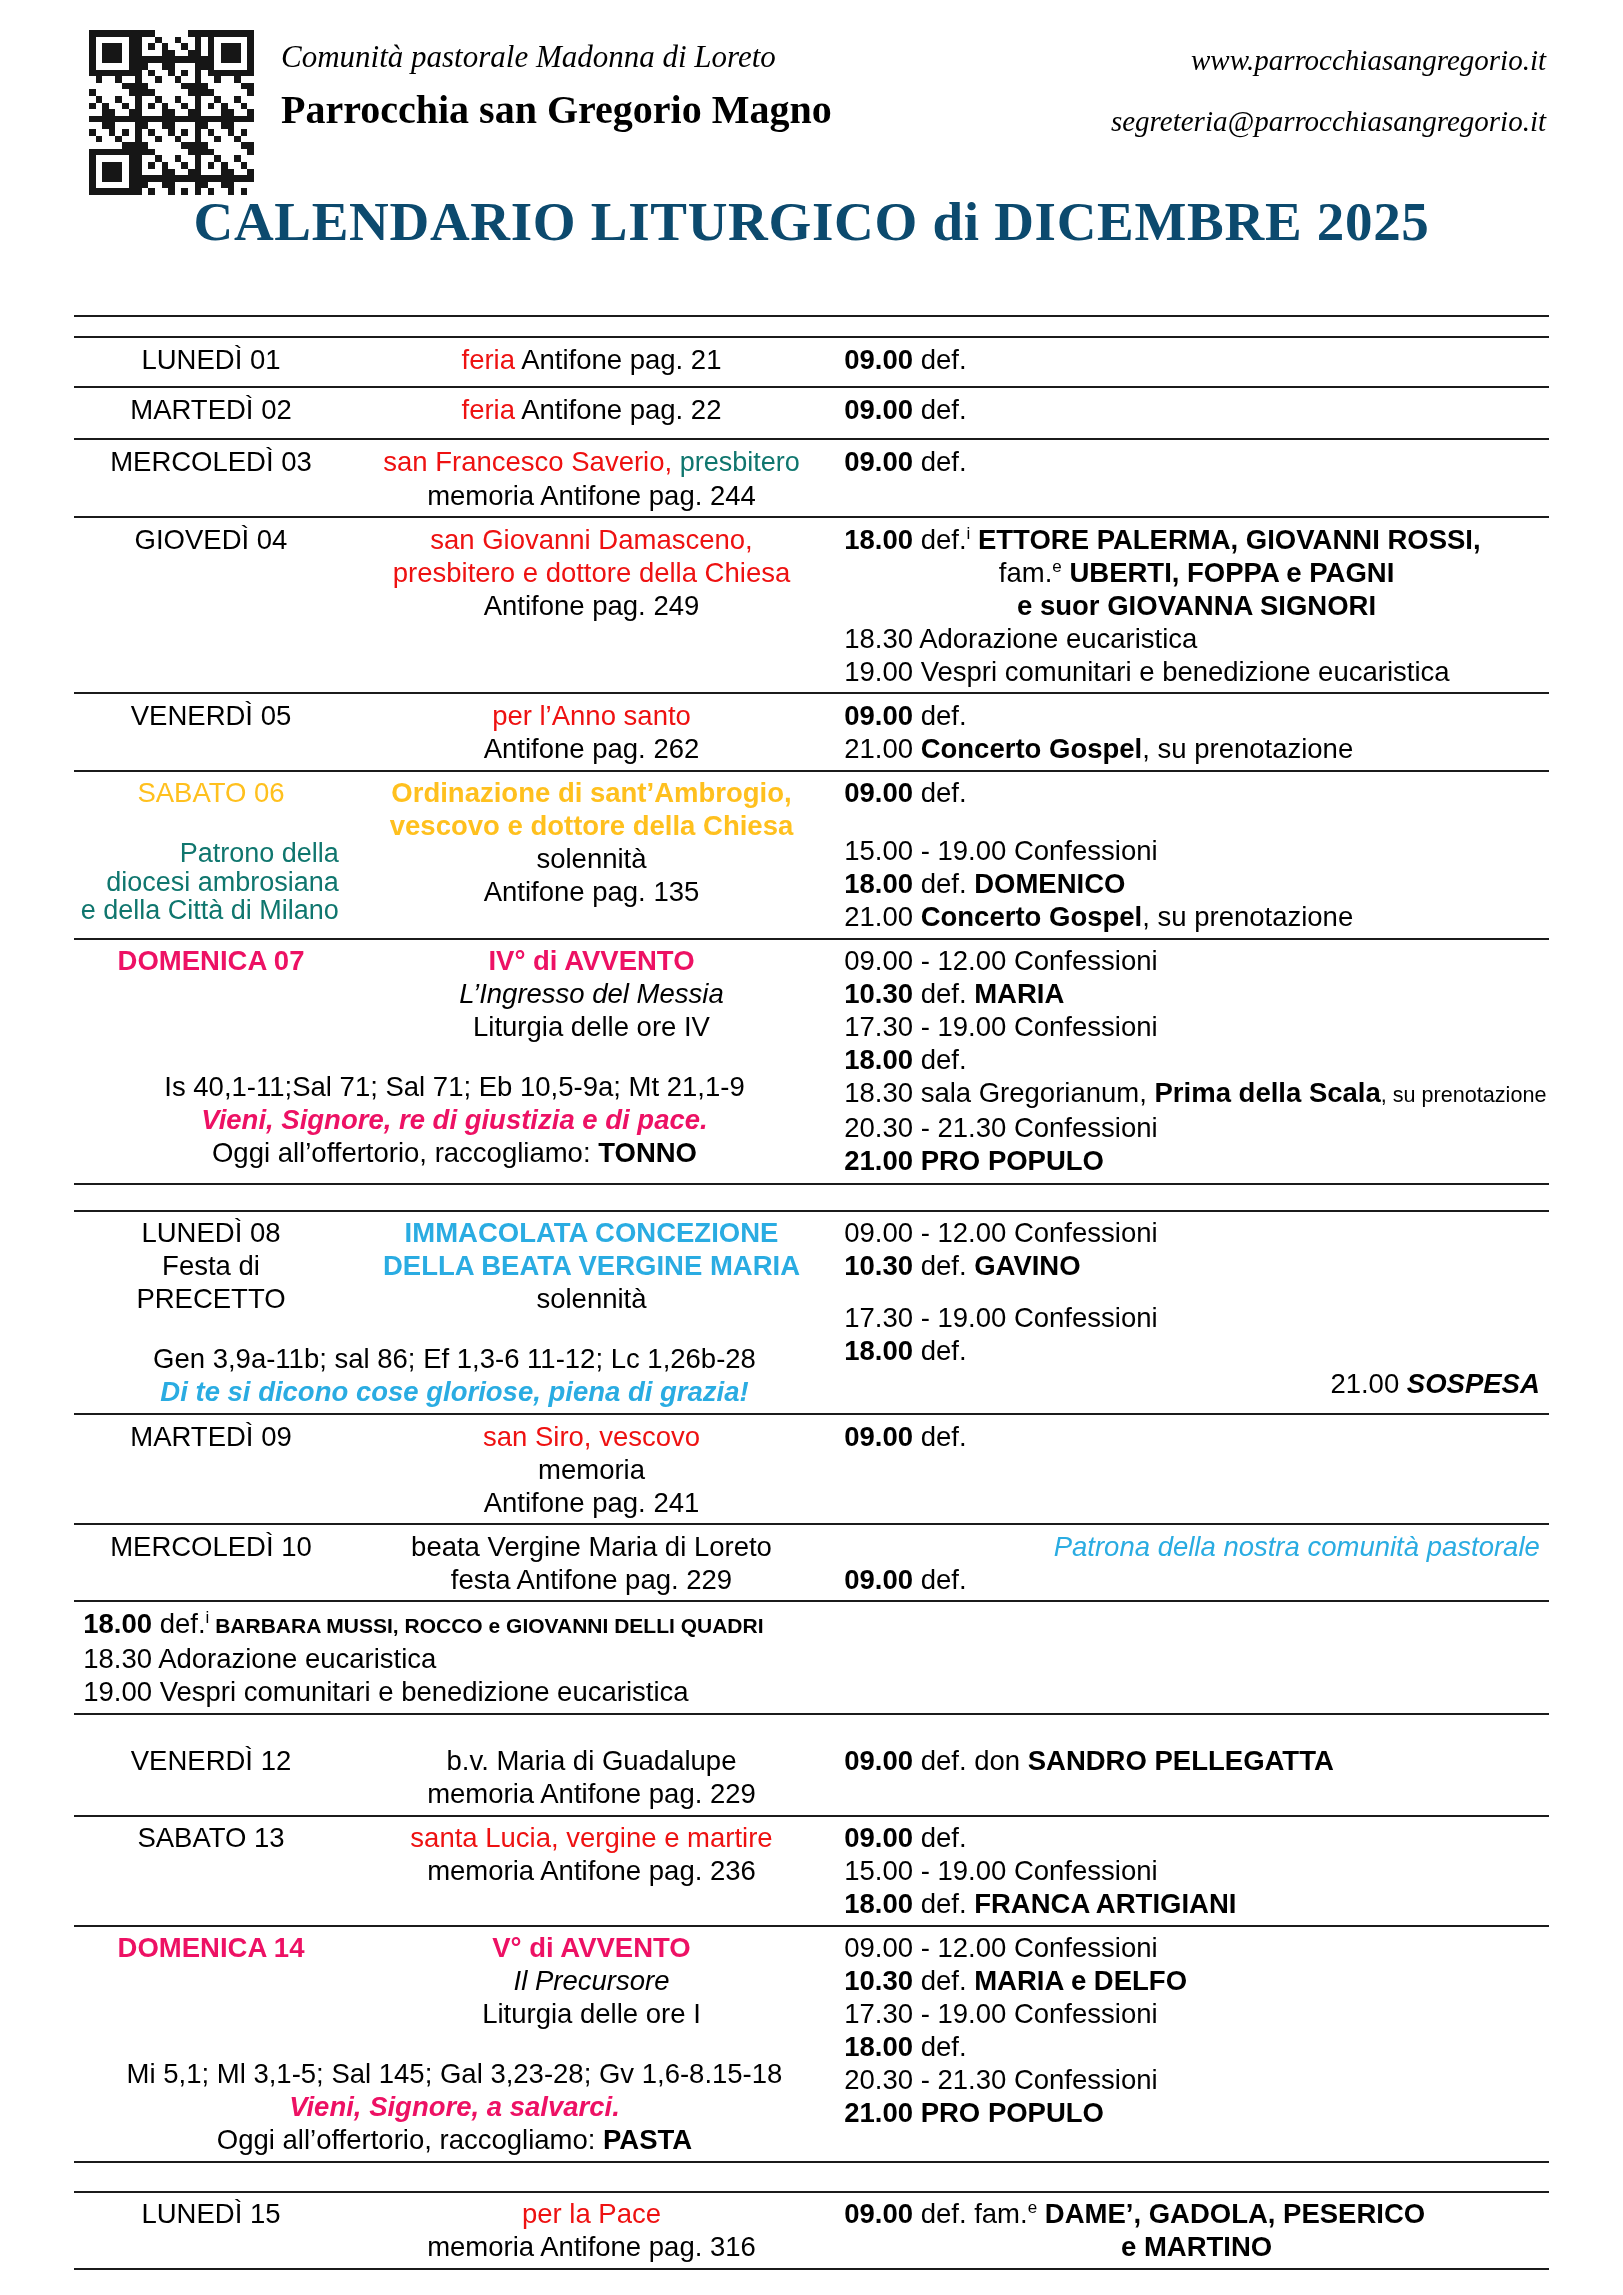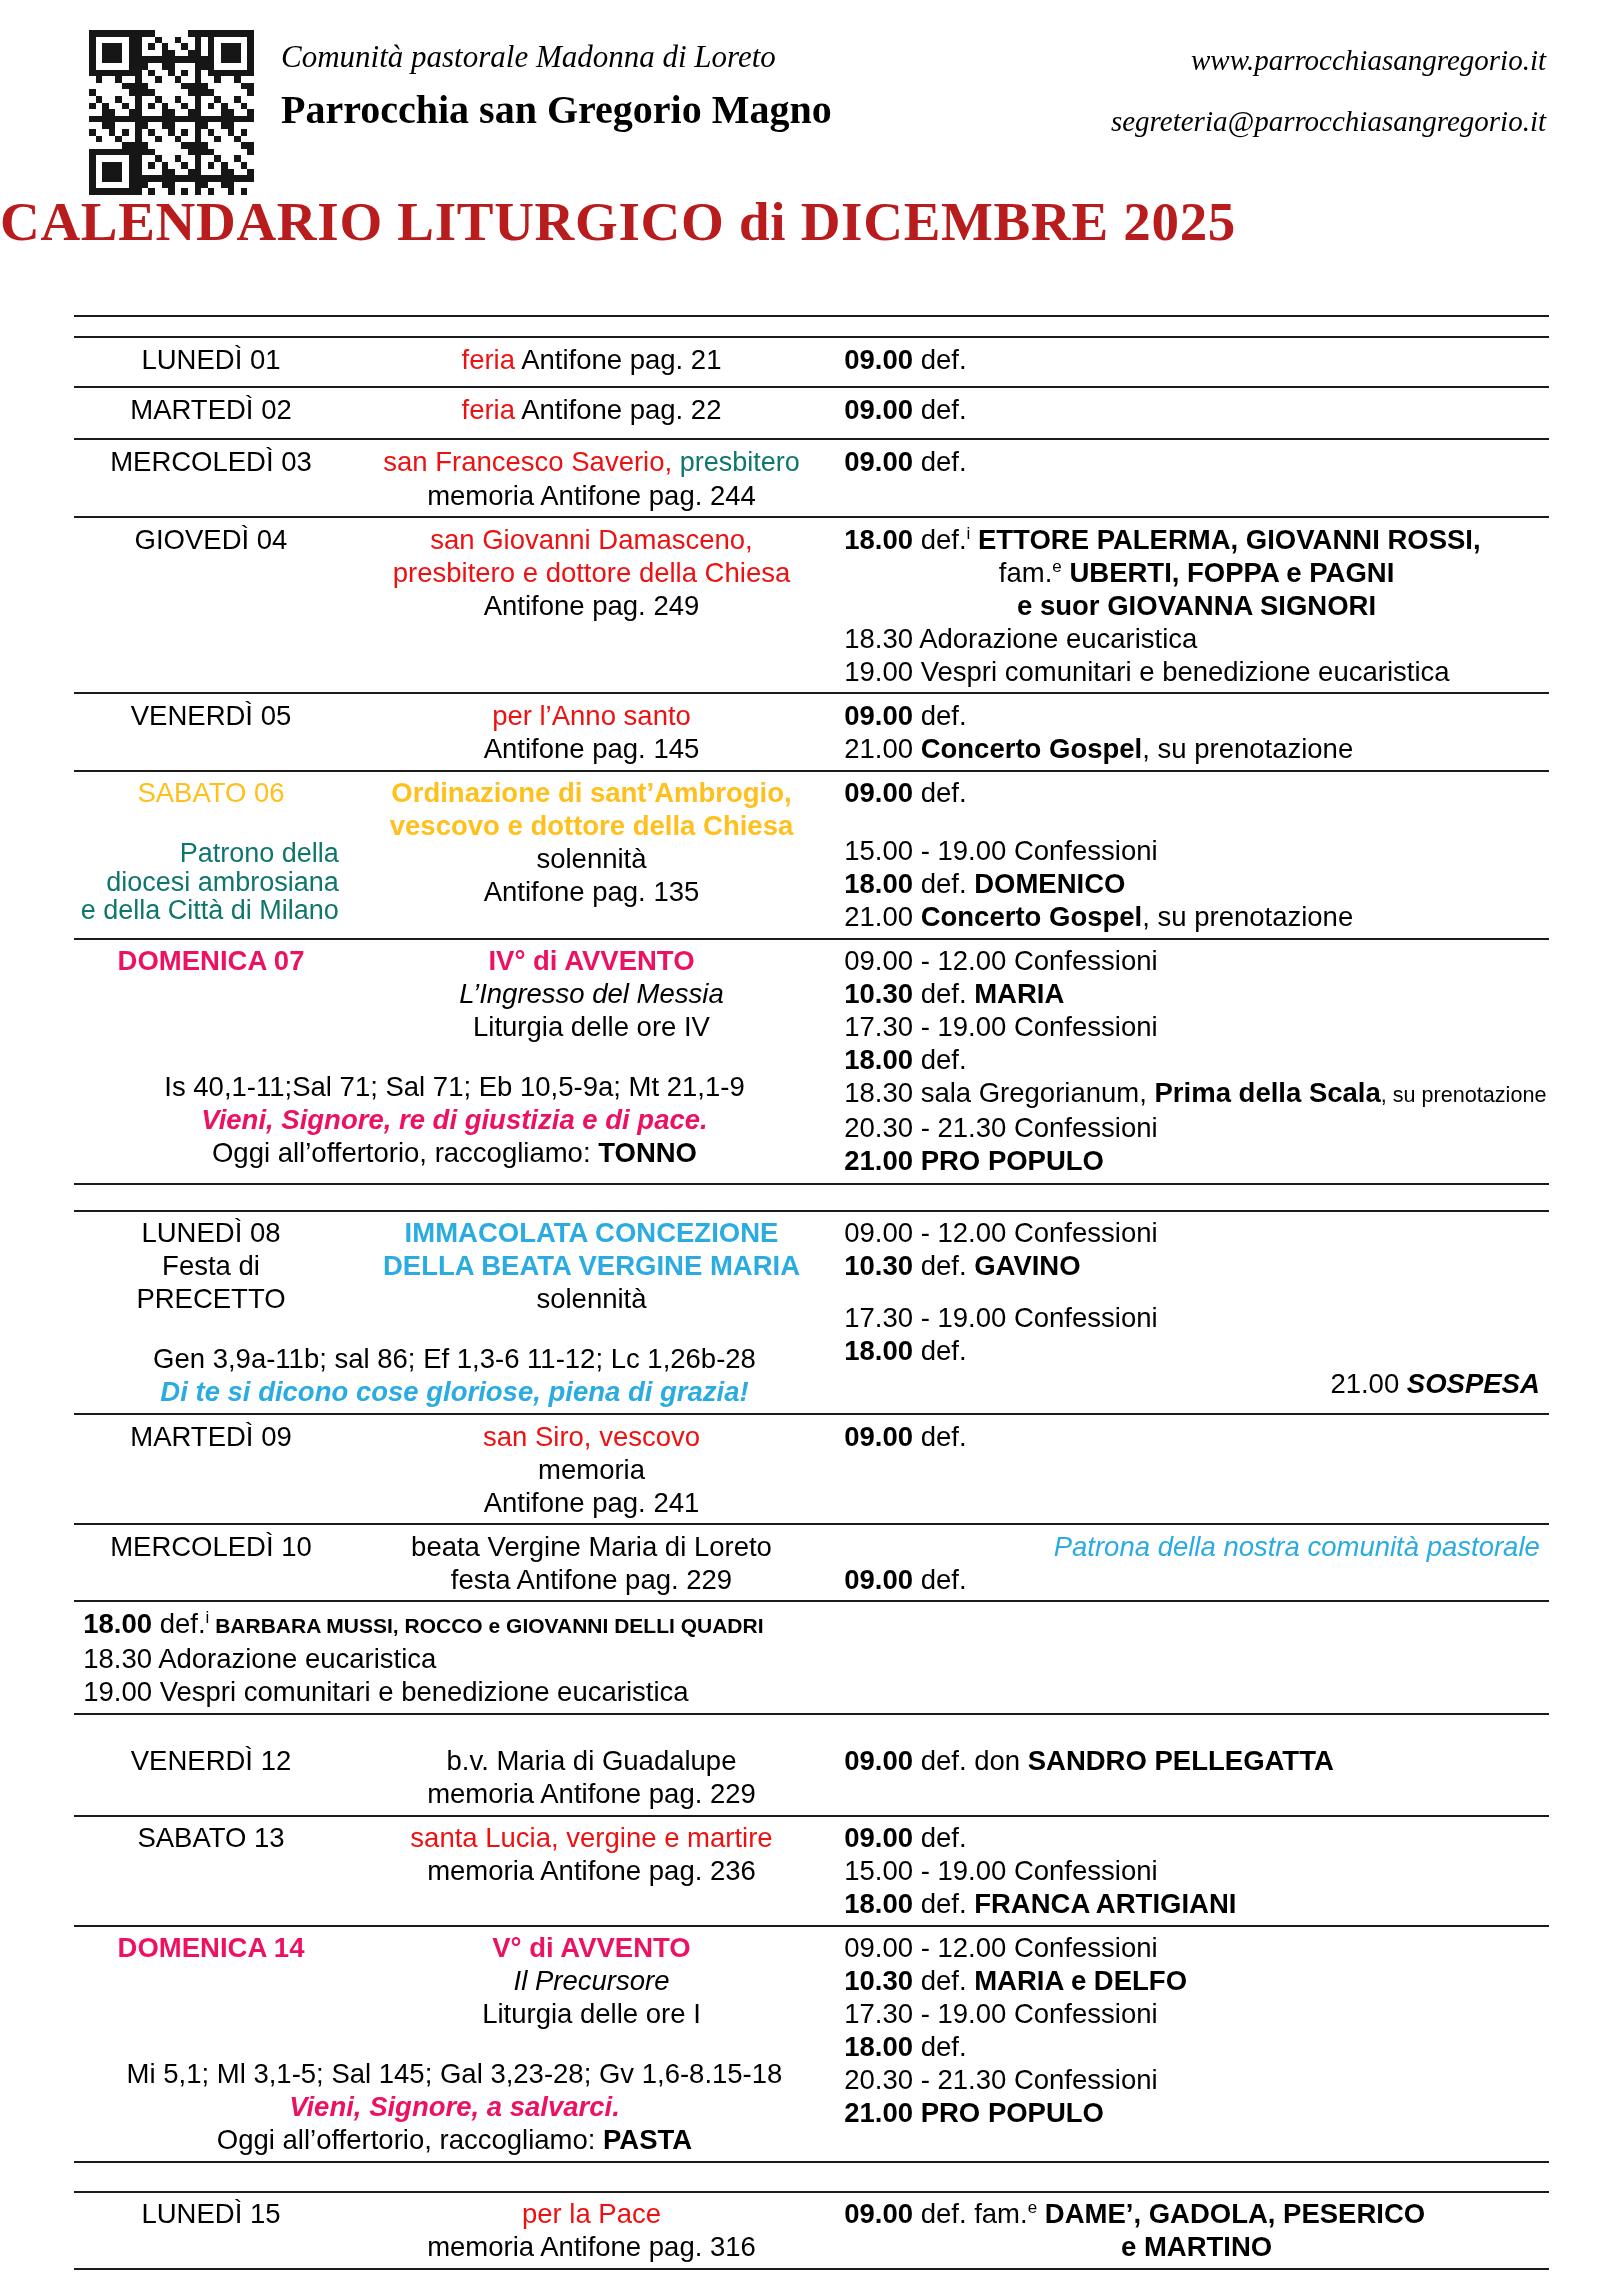--- a/index.html
+++ b/index.html
@@ -13,23 +13,23 @@
   .qr div.m{background:#161616;}
 
   .hdr-community{position:absolute;left:281px;top:39px;
       font-family:"Liberation Serif",serif;font-style:italic;font-size:31px;}
   .hdr-parish{position:absolute;left:281px;top:86px;
       font-family:"Liberation Serif",serif;font-weight:bold;font-size:40px;}
   .hdr-site{position:absolute;right:77px;top:44px;text-align:right;
       font-family:"Liberation Serif",serif;font-style:italic;font-size:29px;}
   .hdr-email{position:absolute;right:77px;top:105px;text-align:right;
       font-family:"Liberation Serif",serif;font-style:italic;font-size:29px;}
-  .hdr-title{position:absolute;left:0;right:0;top:190px;
+  .hdr-title{position:absolute;left:0;right:0;top:190px;text-align:center;
       font-family:"Liberation Serif",serif;font-weight:bold;font-size:55px;
-      letter-spacing:0.7px;color:#b91c1c;}
+      letter-spacing:0.7px;color:#0c4a6e;}
 
   
   .cal{position:absolute;left:74px;top:315px;width:1475px;
        border-top:2px solid #1b1b1b;}
   .row{display:grid;grid-template-columns:761px 714px;
        border-bottom:2px solid #1b1b1b;box-sizing:border-box;padding:4.6px 0;}
   .row-gap{border-bottom:2px solid #1b1b1b;}
   .left-wrap{display:grid;grid-template-columns:274px 487px;align-content:start;}
   .col-day{grid-column:1;}
   .col-mid{grid-column:2;}
@@ -762,21 +762,21 @@
           <div class="line"><span class="s-p">19.00 Vespri comunitari e benedizione eucaristica</span></div>
         </div>
       </div>
       <div class="row" style="min-height: 69px;">
         <div class="left-wrap">
           <div class="col-day">
             <div class="line"><span class="s-p">VENERDÌ 05</span></div>
           </div>
           <div class="col-mid">
             <div class="line"><span class="s-red">per l’Anno santo</span></div>
-            <div class="line"><span class="s-p">Antifone pag. 145</span></div>
+            <div class="line"><span class="s-p">Antifone pag. 262</span></div>
           </div>
         </div>
         <div class="col-right">
           <div class="line"><span class="s-b">09.00</span><span class="s-p"> def.</span></div>
           <div class="line"><span class="s-p">21.00 </span><span class="s-b">Concerto Gospel</span><span class="s-p">, su prenotazione</span></div>
         </div>
       </div>
       <div class="row" style="min-height: 157px;">
         <div class="left-wrap">
           <div class="col-day">

